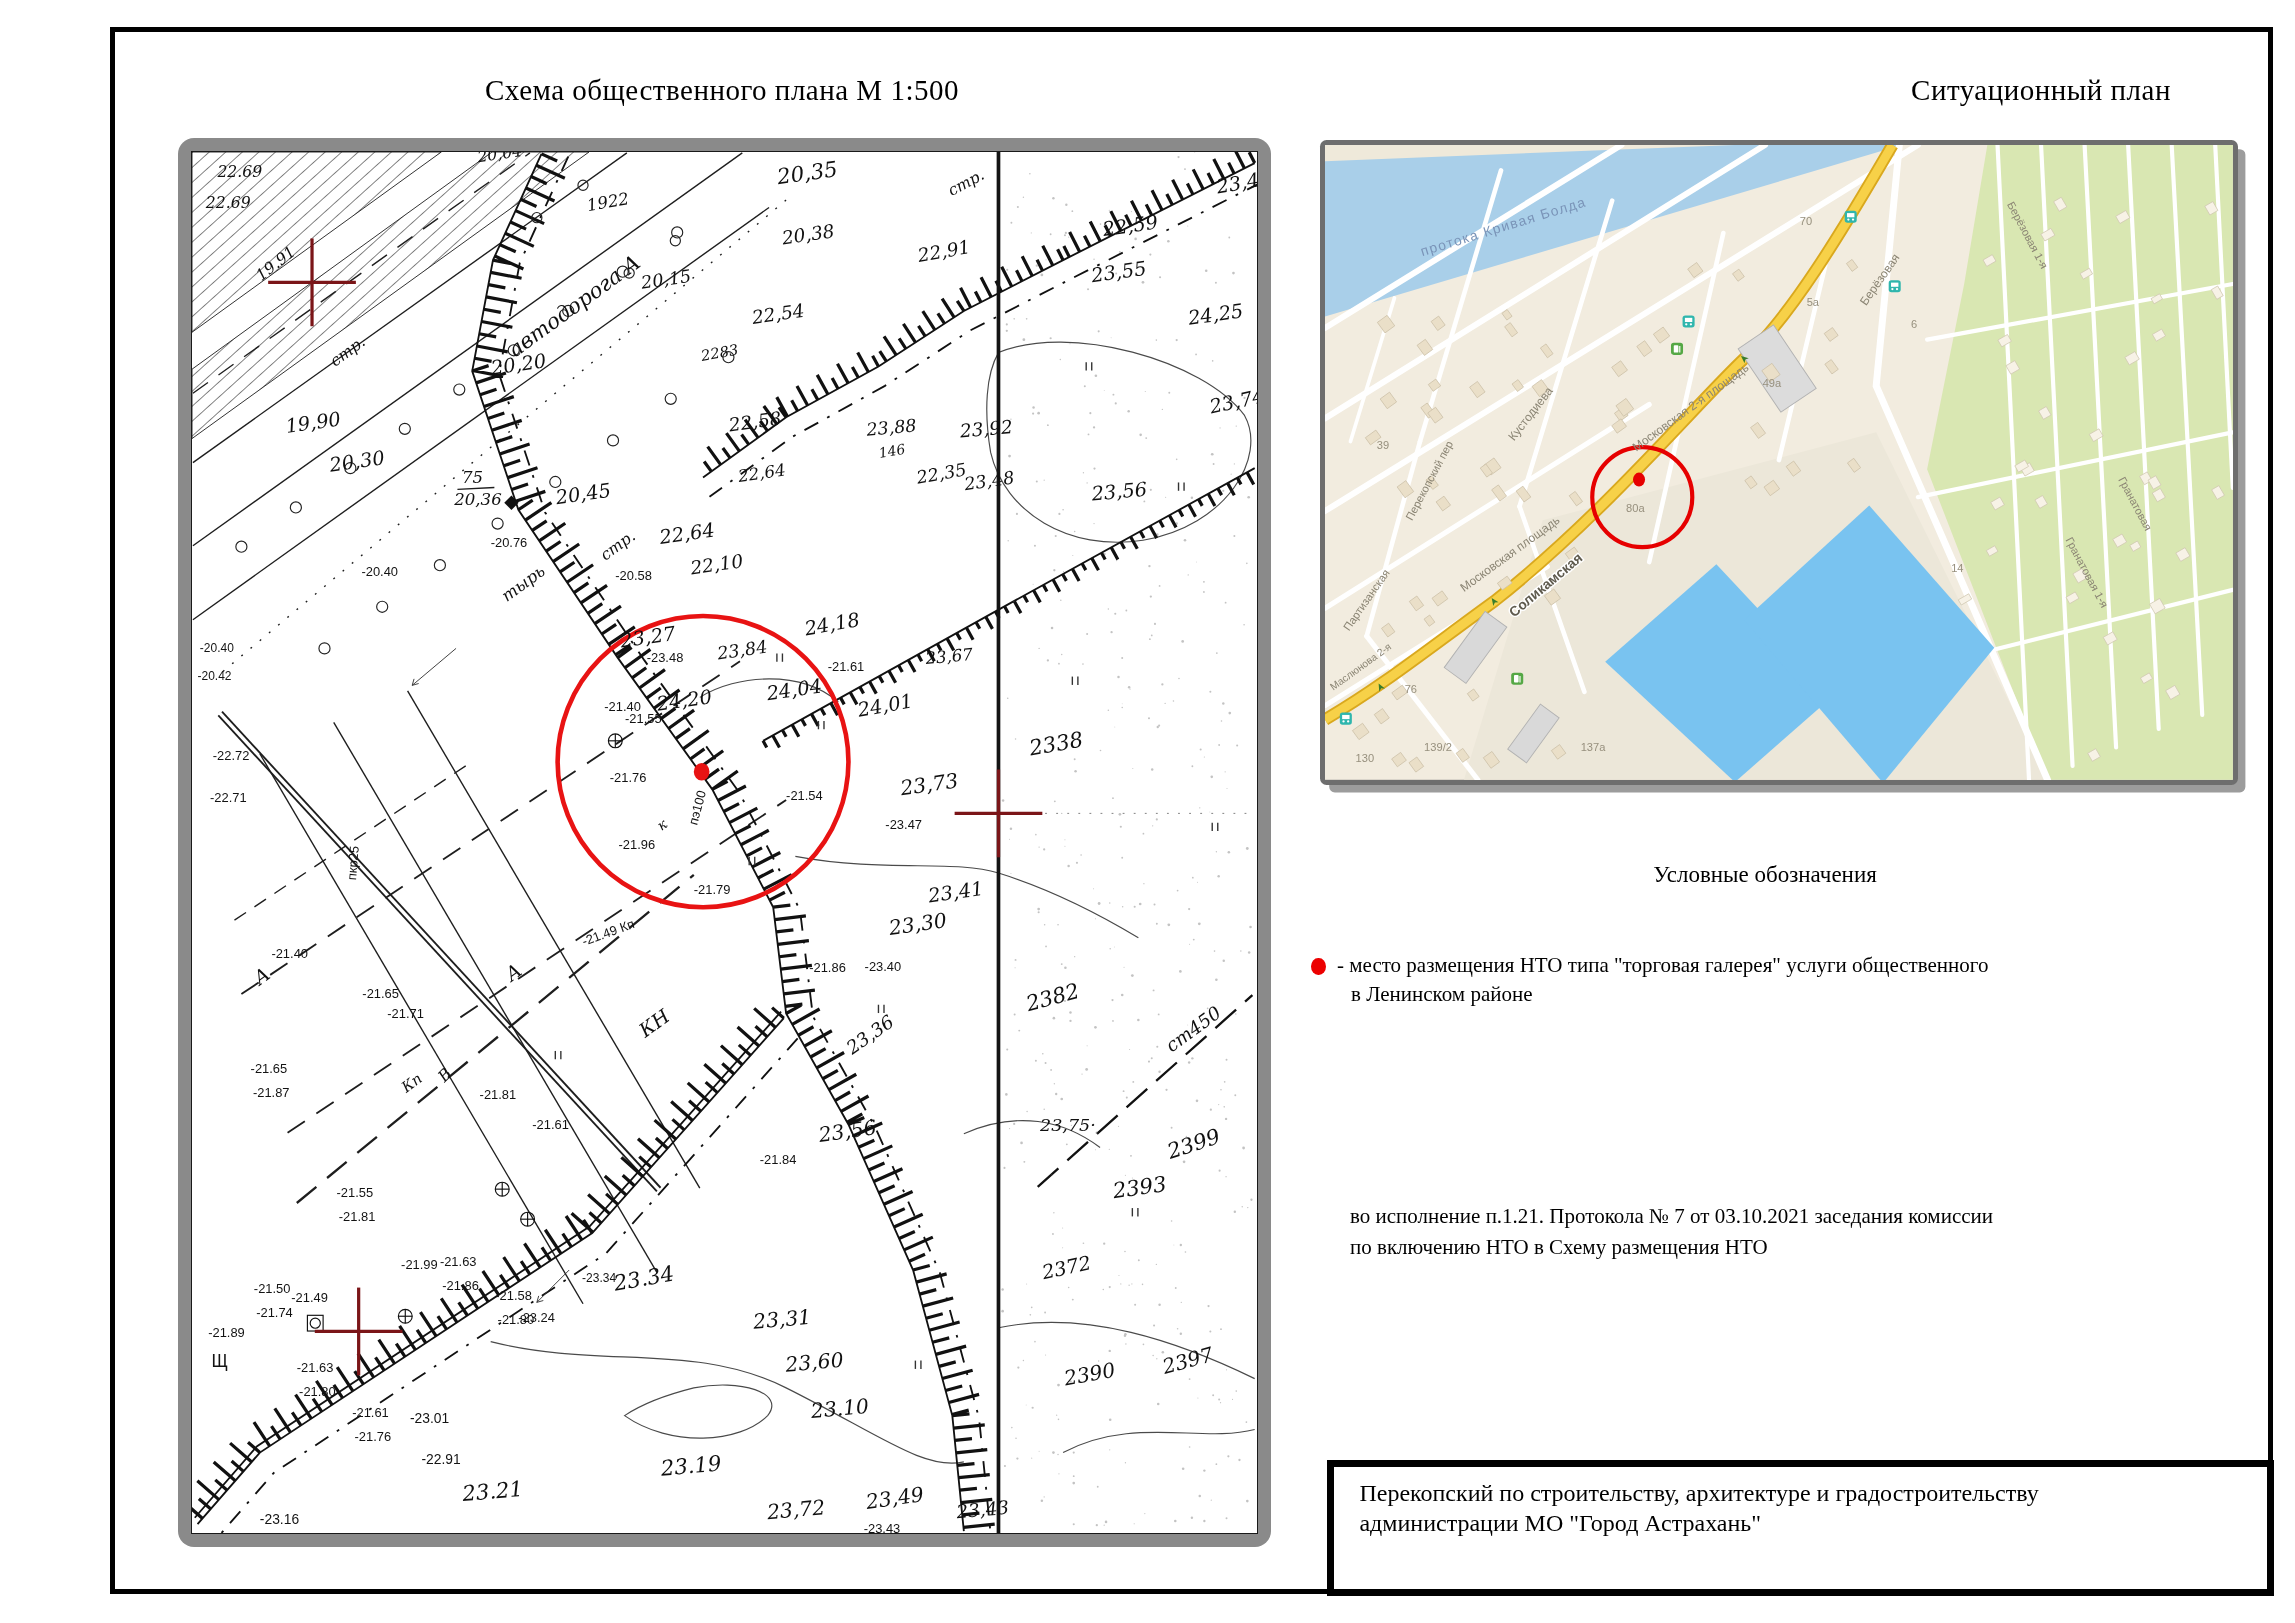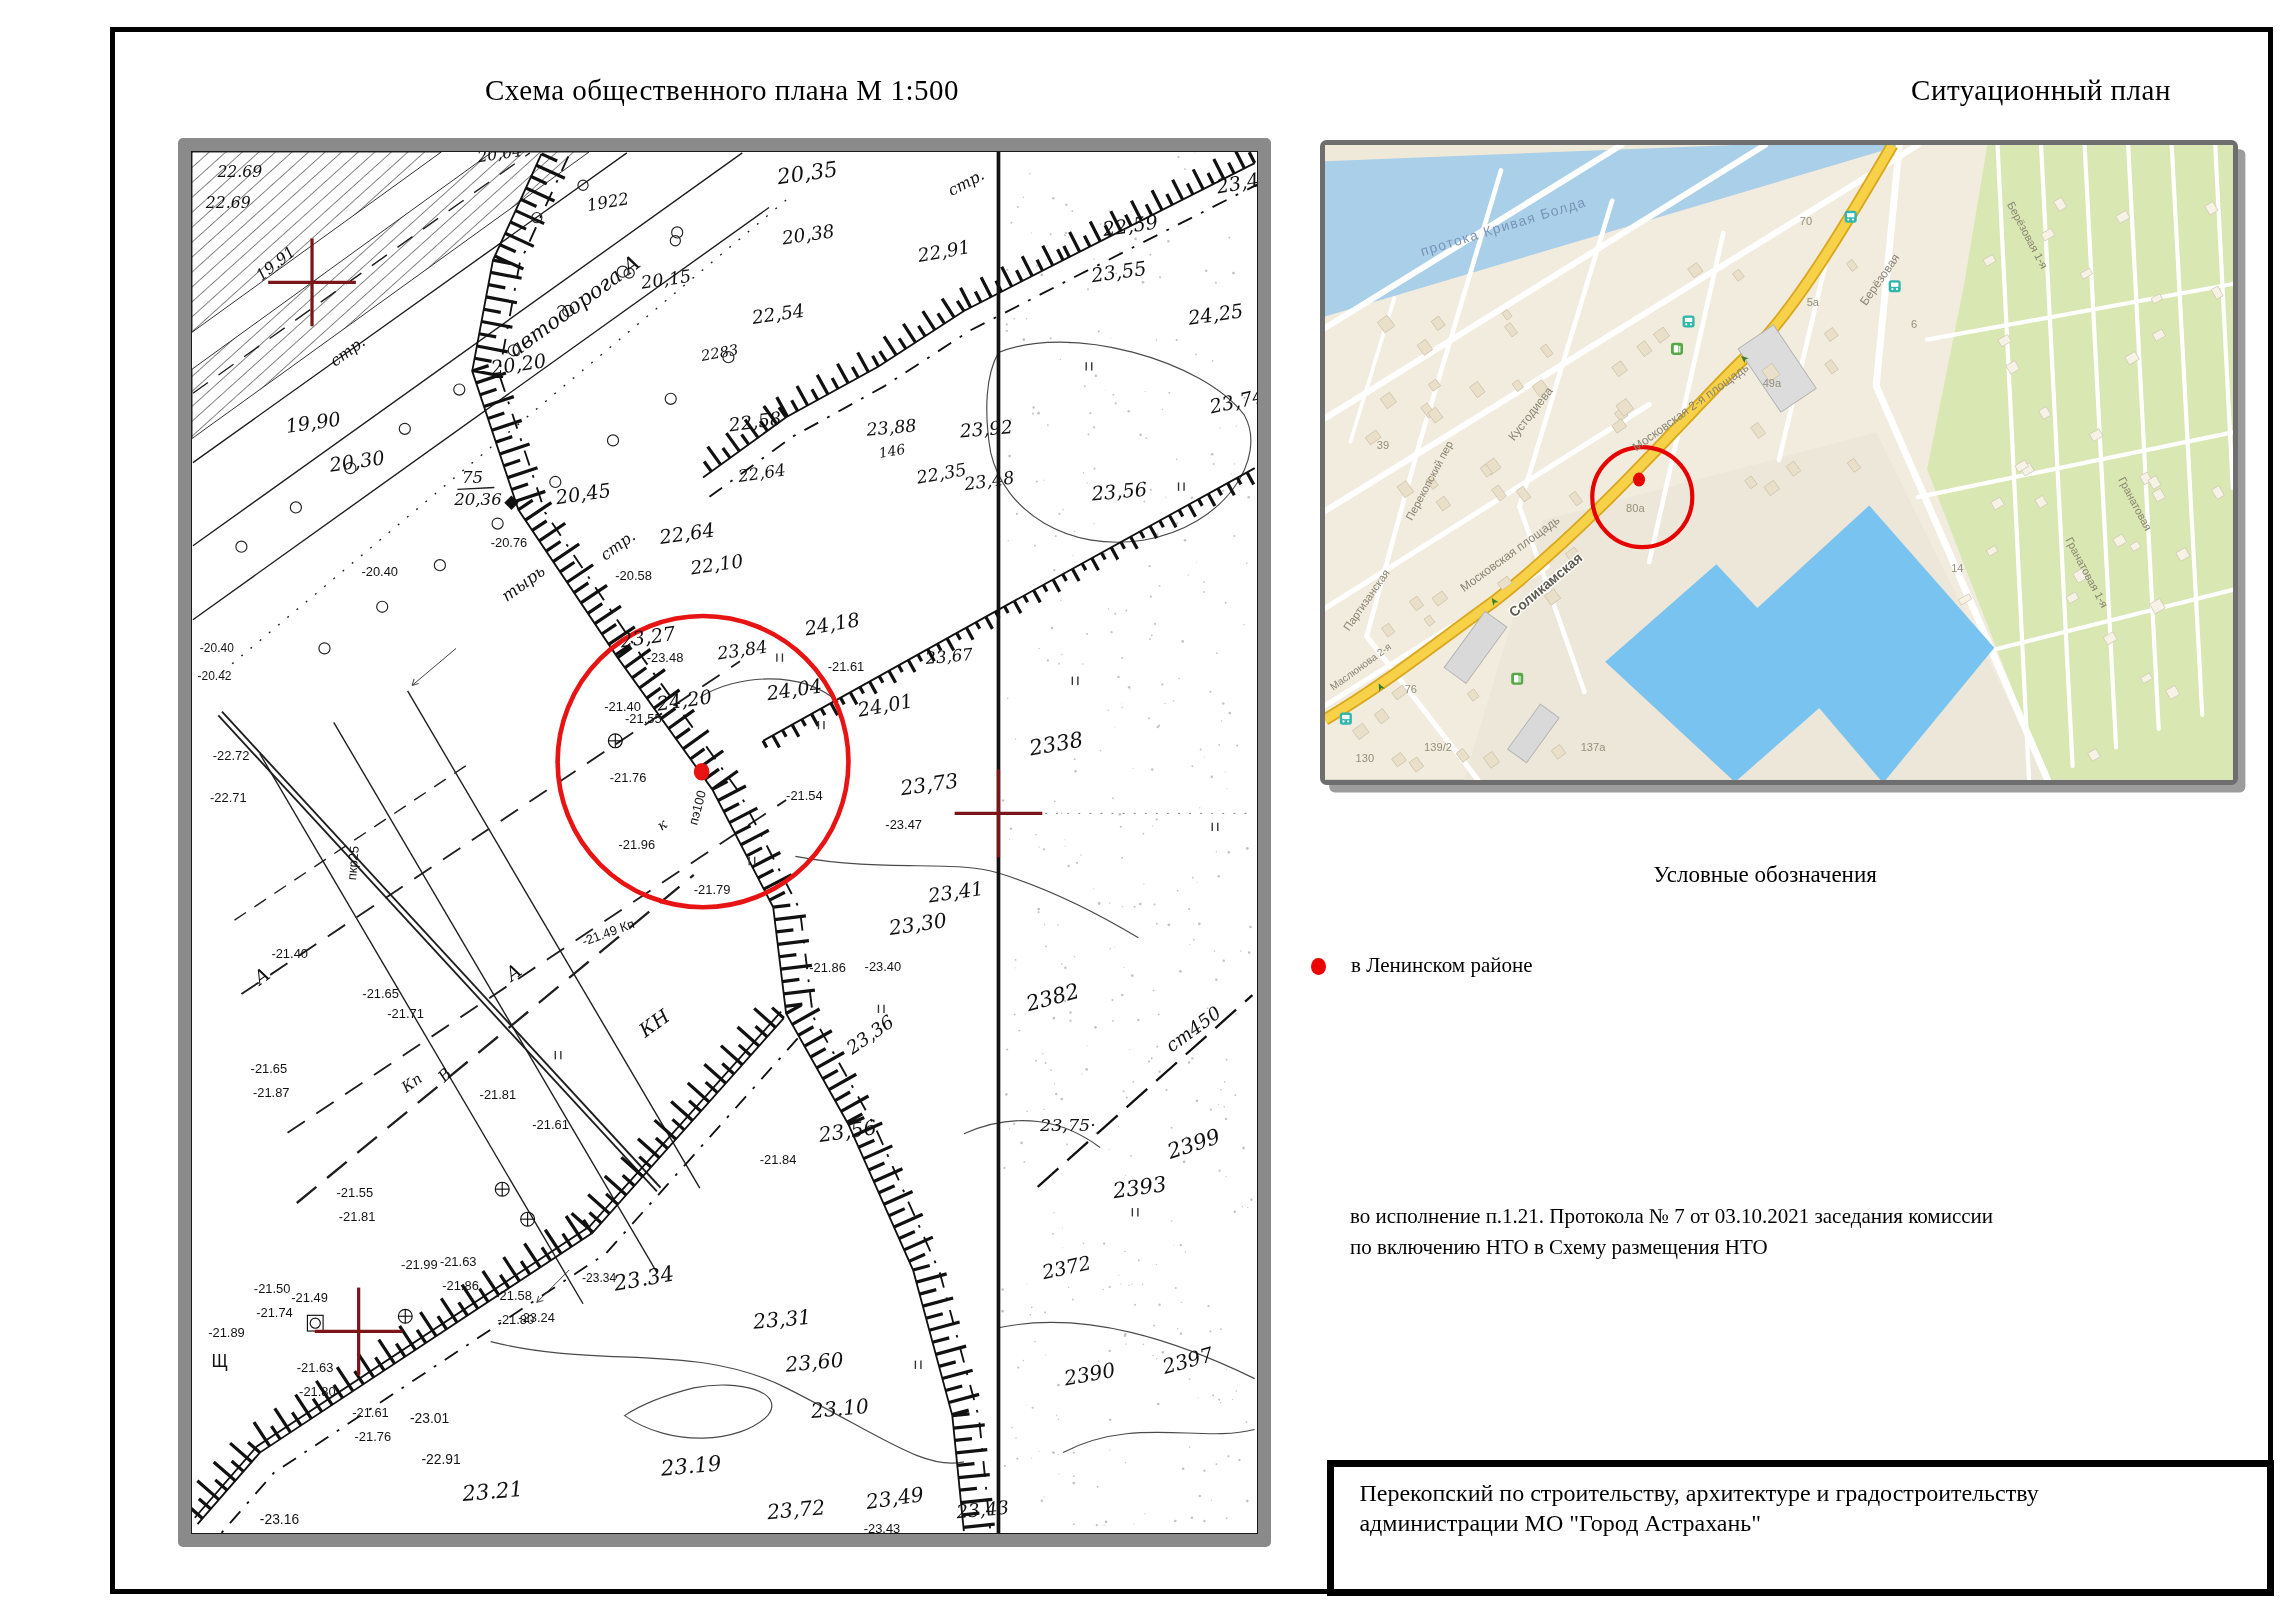--- a/index.html
+++ b/index.html
@@ -6,21 +6,21 @@
   .sheet{position:relative;width:2295px;height:1623px;background:#fff;overflow:hidden;
          font-family:"Liberation Serif",serif;color:#000;}
   .sheet-frame{position:absolute;left:110px;top:27px;width:2153px;height:1557px;
                border:5.6px solid #000;}
   .page-title{position:absolute;font-size:29px;letter-spacing:0.5px;white-space:nowrap;}
   .title-left{left:398px;top:74px;width:648px;text-align:center;}
   .title-right{left:1740px;top:74px;width:602px;text-align:center;}
 
   
   .genplan-frame{position:absolute;left:178px;top:138px;width:1093px;height:1409px;
-                 background:#8a8a8a;border-radius:5px;box-sizing:border-box;padding:13px;}
+                 background:#8a8a8a;border-radius:16px;box-sizing:border-box;padding:13px;}
   .genplan-inner{width:100%;height:100%;background:#fff;border:1.4px solid #1a1a1a;box-sizing:border-box;}
   .genplan-inner svg{display:block;width:100%;height:100%;}
 
   
   .sitplan-frame{position:absolute;left:1320px;top:140px;width:918px;height:645px;
                  background:#6e6e6e;border-radius:6.5px;box-sizing:border-box;padding:5.1px;
                  box-shadow:8.3px 8.3px 0 -0.9px #9c9c9c;}
   .sitplan-inner{width:100%;height:100%;overflow:hidden;}
   .sitplan-inner svg{display:block;width:100%;height:100%;}
 
@@ -978,20 +978,21 @@
           </g>
       </svg>
     </div>
   </div>
 
   <div class="legend-heading">Условные обозначения</div>
 
   <div class="legend-item">
     <span class="legend-dot"></span>
     <div class="legend-lines">
+      <div class="l1">- место размещения НТО  типа "торговая галерея" услуги общественного</div>
       <div class="l3">в Ленинском районе</div>
     </div>
   </div>
 
   <div class="note-block">
     <div>во исполнение п.1.21. Протокола № 7 от 03.10.2021 заседания комиссии</div>
     <div>по включению НТО в Схему размещения НТО</div>
   </div>
 
   <div class="title-block">

